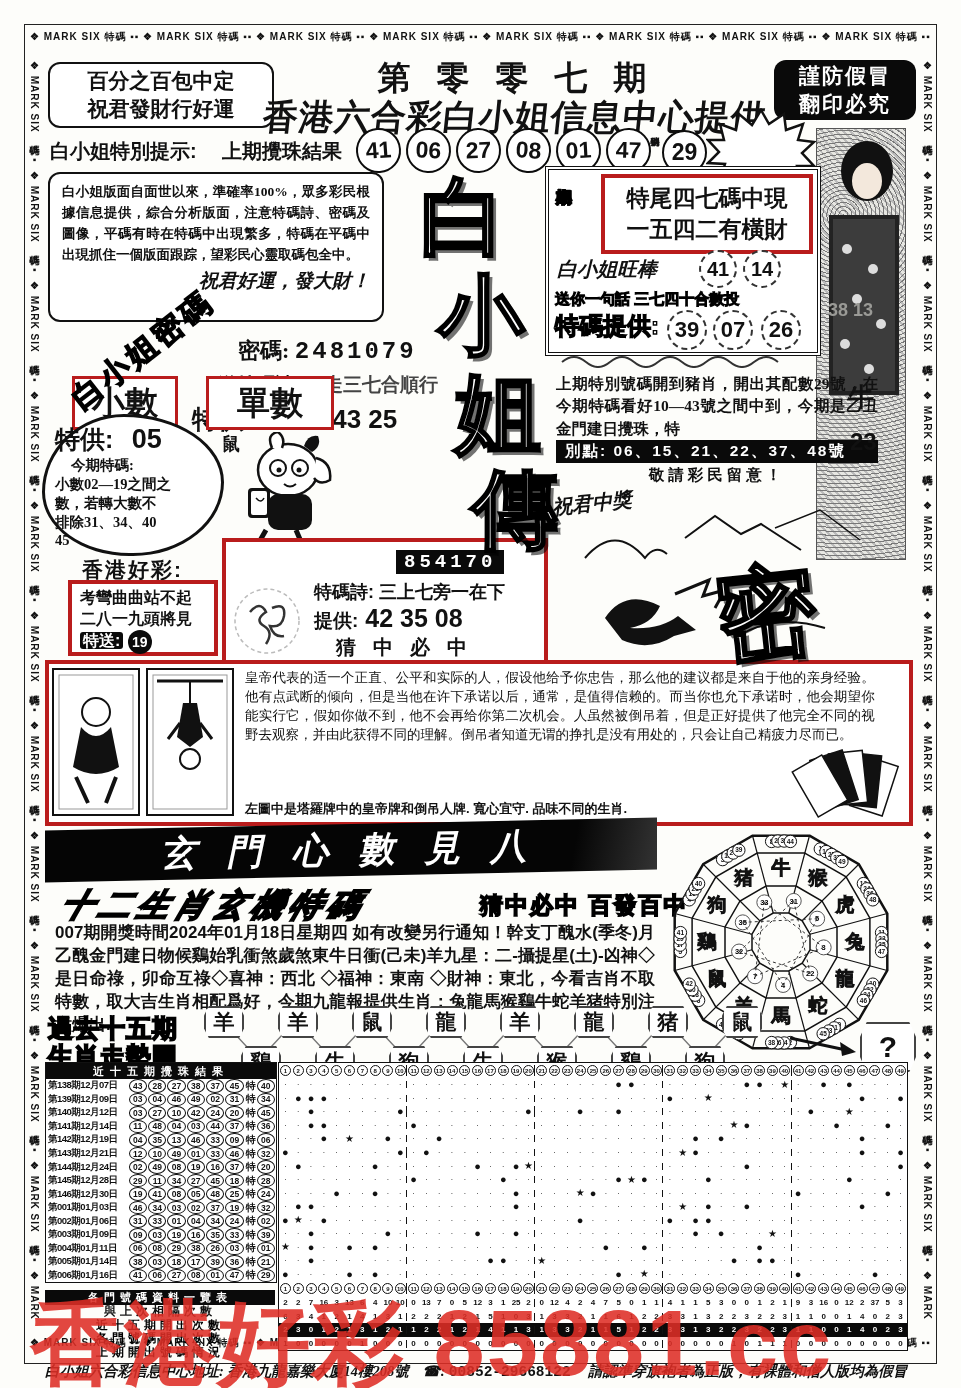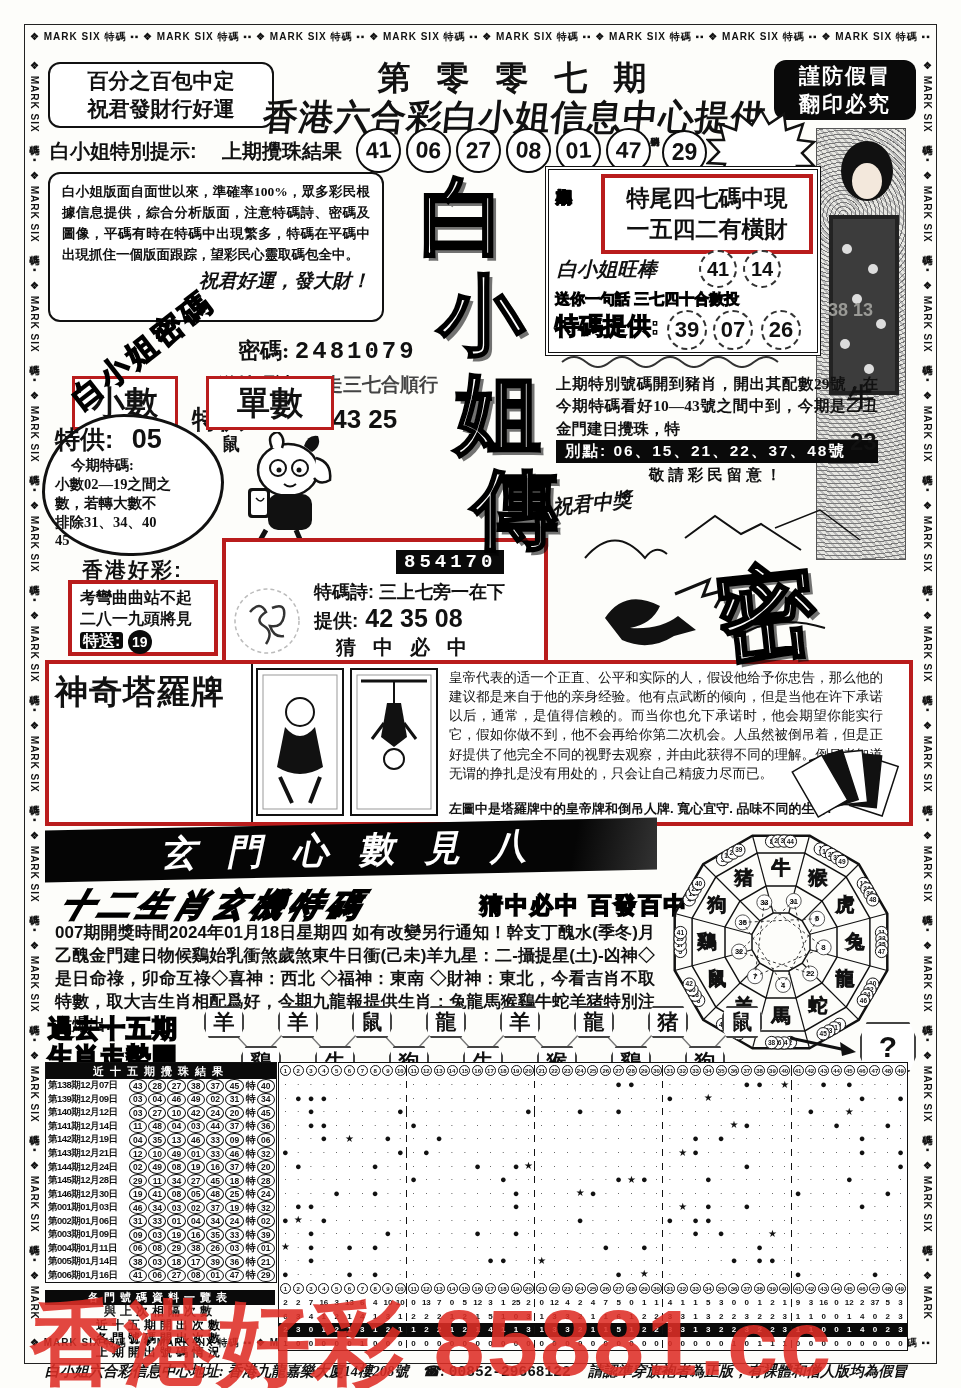--- a/index.html
+++ b/index.html
@@ -231,23 +231,20 @@
     <div class="serif" style="position:absolute;left:110px;top:92px;font-size:20px;font-weight:900;letter-spacing:6px;">猜 中 必 中</div>
   </div>
 
   <div class="vtitle-char" style="left:420px;top:160px;">白</div>
   <div class="vtitle-char" style="left:438px;top:258px;">小</div>
   <div class="vtitle-char" style="left:455px;top:356px;">姐</div>
   <div class="vtitle-char" style="left:472px;top:452px;">傳</div>
   <div class="vtitle-char" style="left:716px;top:548px;font-size:100px;transform:rotate(-6deg);">密</div>
 
   <div class="abs box" style="left:45px;top:660px;width:860px;height:158px;background:#fff;display:flex;">
-    <div style="width:190px;border-right:2px solid #111;padding:6px;">
-      <div style="font-size:33px;font-weight:900;letter-spacing:1px;">神奇塔羅牌</div>
-    </div>
     <svg width="90" height="150" style="margin:3px 2px;">
       <rect x="2" y="2" width="86" height="146" fill="#fff" stroke="#111" stroke-width="2"></rect>
       <rect x="8" y="8" width="74" height="134" fill="none" stroke="#999" stroke-width="1"></rect>
       <circle cx="45" cy="45" r="14" fill="none" stroke="#111" stroke-width="2"></circle>
       <path d="M30,60 q15,18 30,0 l8,40 q-23,14 -46,0 z" fill="#111"></path>
       <path d="M25,110 l12,26 M65,110 l-10,26" stroke="#111" stroke-width="4"></path>
     </svg>
     <svg width="90" height="150" style="margin:3px 2px;">
       <rect x="2" y="2" width="86" height="146" fill="#fff" stroke="#111" stroke-width="2"></rect>
       <rect x="8" y="8" width="74" height="134" fill="none" stroke="#999" stroke-width="1"></rect>

